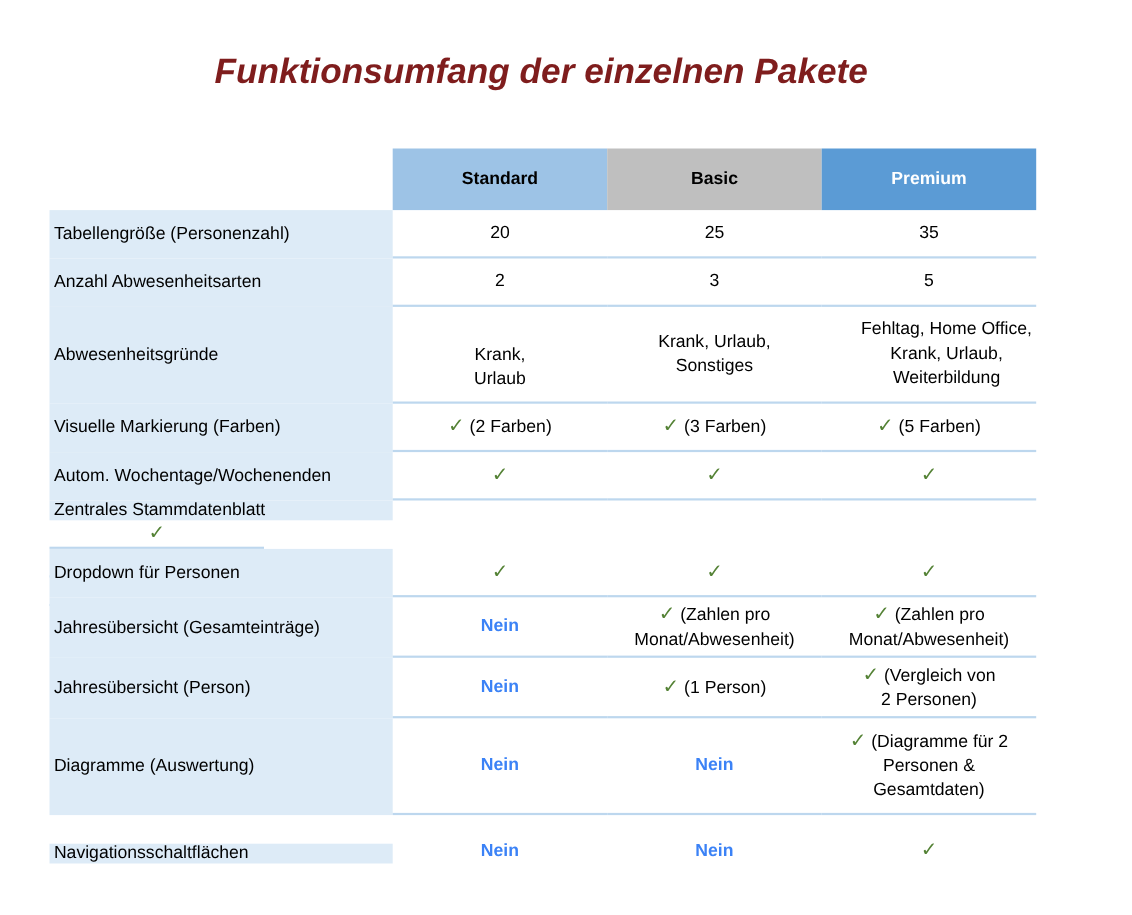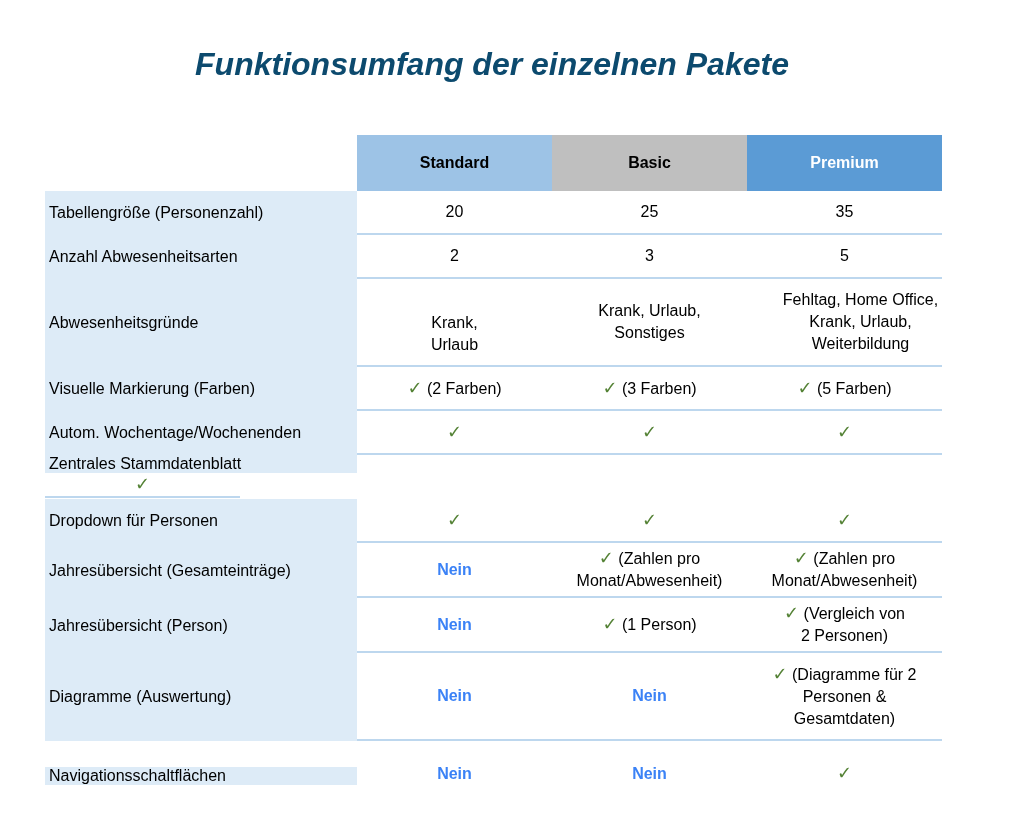--- a/index.html
+++ b/index.html
@@ -1,17 +1,17 @@
 <!DOCTYPE html>
 <html><head>
   <meta charset="utf-8">
   <style>
     html, body { margin: 0; padding: 0; background: #ffffff; }
     body { width: 1029px; height: 832px; position: relative; font-family: "Liberation Sans", sans-serif; color: #000; }
-    .title { position: absolute; left: 0; top: 46px; width: 984px; text-align: center; font-size: 32px; font-weight: bold; font-style: italic; color: #0c4a6e; }
+    .title { position: absolute; left: 0; top: 46px; width: 984px; text-align: center; font-size: 32px; font-weight: bold; font-style: italic; color: #7f1d1d; }
     .table { position: absolute; left: 45px; top: 135px; width: 898px; }
     .hdr { display: flex; height: 56px; }
     .hdr .blank { width: 312px; }
     .hdr .col { width: 195px; display: flex; align-items: center; justify-content: center; font-weight: bold; font-size: 16px; }
     .row { display: flex; }
     .row .label { width: 308px; padding-left: 4px; background: #ddebf7; display: flex; align-items: center; font-size: 16px; }
     .row .cell { width: 195px; display: flex; align-items: center; justify-content: center; text-align: center; font-size: 16px; line-height: 22px; border-bottom: 2px solid #bdd7ee; box-sizing: border-box; }
     .row:last-child .cell { border-bottom: none; }
     .nein { color: #3b82f6; font-weight: bold; }
     .check { color: #548235; font-size: 18px; }

